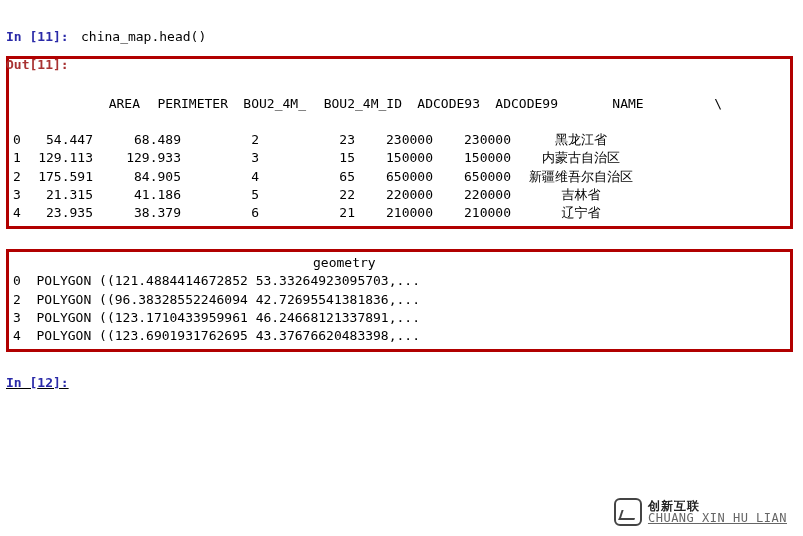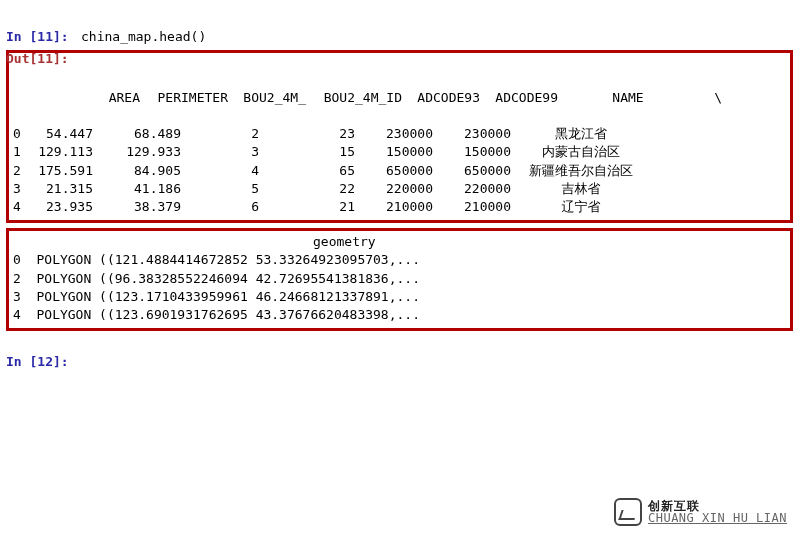--- a/index.html
+++ b/index.html
@@ -30,21 +30,21 @@
     font-family: inherit;
   }
   .prompt-in { color: #2a2aa8; font-weight: bold; }
   .prompt-out { color: #a83232; font-weight: bold; }
   .prompt-num { color: #2a2aa8; font-weight: bold; }
   .prompt-out .prompt-num { color: #a83232; }
   .code { white-space: pre; }
 
   .output-block {
     border: 3px solid #b10000;
-    margin: 2px 4px 5px 0;
+    margin: 2px 4px 20px 0;
     padding: 2px 4px 4px 4px;
     line-height: 1.4;
   }
   .df { white-space: pre; font-family: inherit; }
 
   .watermark {
     position: absolute;
     right: 16px;
     bottom: 10px;
     display: flex;
@@ -88,21 +88,21 @@
 </head>
 <body>
 
 <div class="container">
 
   <div class="cell-line">
     <div class="prompt prompt-in">In [<span class="prompt-num">11</span>]:</div>
     <div class="code">china_map.head()</div>
   </div>
 
-  <div class="cell-line" style="margin-top:3px;">
+  <div class="cell-line" style="margin-top:9px;">
     <div class="prompt prompt-out">Out[<span class="prompt-num">11</span>]:</div>
     <div></div>
   </div>
 
   <div class="output-block" style="margin-top:-19px; padding-top:18px; margin-left:0;">
     <div class="df t1">
       <span class="c-idx"> </span><span class="c-area">AREA</span><span class="c-peri">PERIMETER</span><span class="c-bou4m">BOU2_4M_</span><span class="c-bou4mid">BOU2_4M_ID</span><span class="c-ad93">ADCODE93</span><span class="c-ad99">ADCODE99</span><span class="c-name">NAME</span><span class="c-cont">\</span>
     </div>
     <div id="t1-rows">
         <div class="df t1"><span class="c-idx">0</span><span class="c-area">54.447</span><span class="c-peri">68.489</span><span class="c-bou4m">2</span><span class="c-bou4mid">23</span><span class="c-ad93">230000</span><span class="c-ad99">230000</span><span class="c-name">黑龙江省</span></div>
@@ -116,21 +116,21 @@
   <div class="output-block">
     <div class="df g-header">geometry</div>
     <div id="t2-rows">
         <div class="df"><span class="g-idx">0</span>  <span class="g-geom">POLYGON ((121.4884414672852 53.33264923095703,...</span></div>
         <div class="df"><span class="g-idx">2</span>  <span class="g-geom">POLYGON ((96.38328552246094 42.72695541381836,...</span></div>
         <div class="df"><span class="g-idx">3</span>  <span class="g-geom">POLYGON ((123.1710433959961 46.24668121337891,...</span></div>
         <div class="df"><span class="g-idx">4</span>  <span class="g-geom">POLYGON ((123.6901931762695 43.37676620483398,...</span></div>
       </div>
   </div>
 
-  <div class="cell-line" style="margin-top:22px;">
+  <div class="cell-line" style="margin-top:22px;text-decoration:underline;">
     <div class="prompt prompt-in">In [<span class="prompt-num">12</span>]:</div>
     <div class="code"></div>
   </div>
 
 </div>
 
 <div class="watermark">
   <div class="watermark-icon"></div>
   <div class="watermark-text">
     <div class="watermark-cn">创新互联</div>

